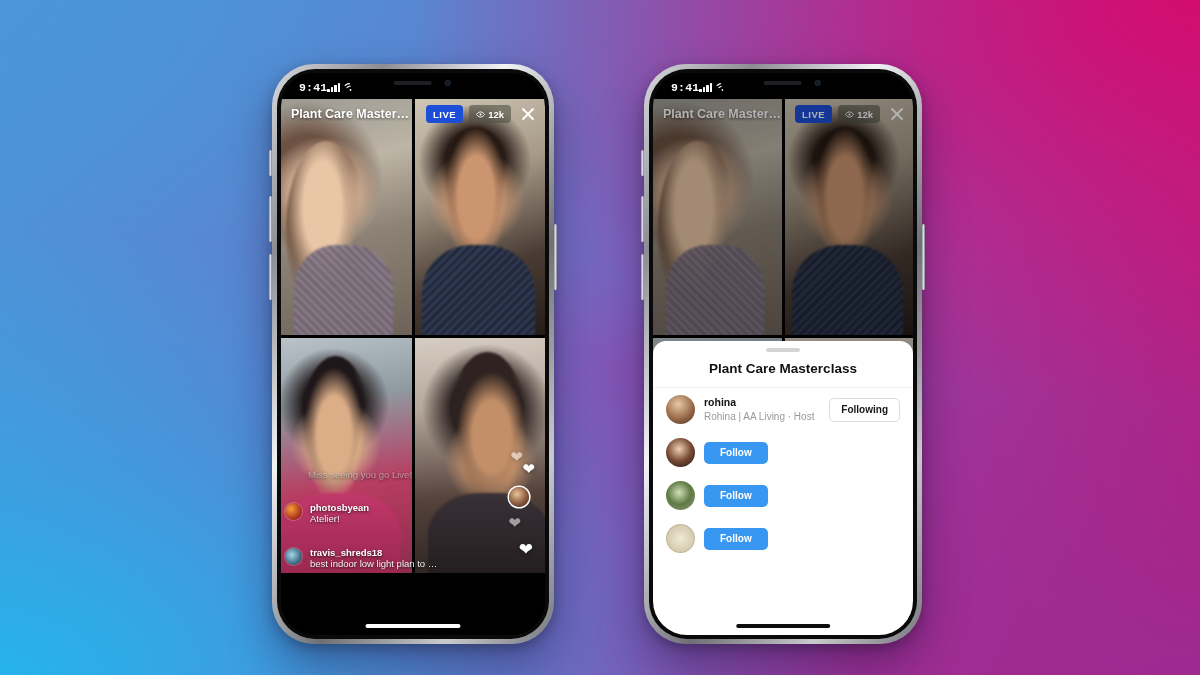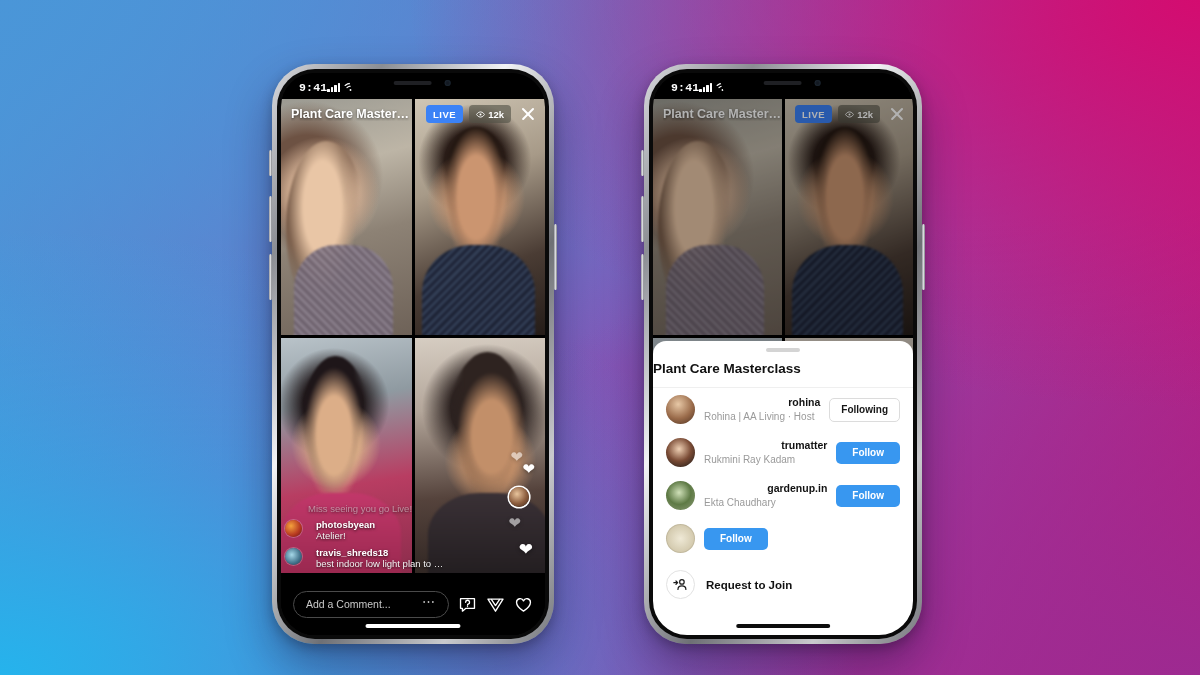--- a/index.html
+++ b/index.html
@@ -76,33 +76,33 @@
       linear-gradient(175deg,#d6cdc2 0%,#b3a69a 30%,#55433c 66%,#2c2320 100%); }
 
   .vfig { position:absolute; border-radius:50%; filter:blur(1px); }
 
   
   .topbar { position:absolute; top:26px; left:0; right:0; height:30px; z-index:20;
     display:flex; align-items:center; padding:0 8px 0 10px; gap:6px; }
   .title-live { color:#fff; font-size:12.5px; font-weight:700; white-space:nowrap;
     overflow:hidden; text-overflow:ellipsis; max-width:120px; text-shadow:0 1px 3px rgba(0,0,0,.6); }
   .spacer { flex:1; }
-  .live-badge { background:#3b82f6; color:#fff; font-size:9.5px; font-weight:800;
+  .live-badge { background:#1d4ed8; color:#fff; font-size:9.5px; font-weight:800;
     letter-spacing:.5px; padding:3.5px 7px; border-radius:4px; }
   .viewers { display:flex; align-items:center; gap:3px; background:rgba(80,80,70,.62);
     color:#fff; font-size:9.5px; font-weight:700; padding:3.5px 7px; border-radius:4px; }
   .eye { width:9px; height:9px; }
   .close-x { width:18px; height:18px; position:relative; margin-left:2px; }
   .close-x::before,.close-x::after { content:""; position:absolute; left:1px; top:8px;
     width:16px; height:1.8px; background:#fff; border-radius:1px; }
   .close-x::before { transform:rotate(45deg); } .close-x::after { transform:rotate(-45deg); }
 
   
   .comments { position:absolute; left:4px; bottom:66px; width:60%; z-index:22; }
-  .cmt { display:flex; gap:14px; align-items:flex-start; margin-top:5px; }
+  .cmt { display:flex; gap:8px; align-items:flex-start; margin-top:22px; }
   .cmt-av { width:17px; height:17px; border-radius:50%; flex:0 0 17px; margin-top:1px;
     box-shadow:0 0 0 1px rgba(255,255,255,.25); }
   .av-a { background:radial-gradient(circle at 35% 35%,#f4a13d,#b5371f 60%,#5a1a12); }
   .av-b { background:radial-gradient(circle at 40% 40%,#a6d8e8,#3f6f88 60%,#2b3a4a); }
   .cmt-txt { line-height:1.18; min-width:0; }
   .cmt-user { color:#fff; font-size:9.5px; font-weight:700; text-shadow:0 1px 3px rgba(0,0,0,.75); }
   .cmt-body { color:#f2f2f2; font-size:9.5px; text-shadow:0 1px 3px rgba(0,0,0,.75);
     white-space:nowrap; overflow:hidden; text-overflow:ellipsis; }
   .fade-cmt { color:rgba(235,235,235,.5); font-size:9.5px; margin-left:23px;
     text-shadow:0 1px 3px rgba(0,0,0,.6); }
@@ -123,31 +123,31 @@
   .cmt-ph { color:#c9c9c9; font-size:10.5px; }
   .dots { color:#e8e8e8; font-size:13px; letter-spacing:1px; line-height:0; padding-bottom:5px; }
   .ic { width:19px; height:19px; flex:0 0 19px; }
 
   
   .dim { position:absolute; inset:0; background:rgba(0,0,0,.30); z-index:28; }
   .sheet { position:absolute; left:0; right:0; bottom:0; top:268px; z-index:30;
     background:#fff; border-radius:13px 13px 0 0; overflow:hidden; }
   .grabber { width:34px; height:4px; border-radius:3px; background:#d4d4d4;
     margin:7px auto 0; }
-  .sheet-title { text-align:left; font-size:13.5px; font-weight:700; color:#111;
+  .sheet-title { text-align:center; font-size:13.5px; font-weight:700; color:#111;
     padding:9px 0 11px; border-bottom:1px solid #efefef; }
   .row { display:flex; align-items:center; gap:9px; padding:7px 13px; }
   .r-av { width:29px; height:29px; border-radius:50%; flex:0 0 29px; }
   .ra1 { background:radial-gradient(circle at 42% 32%,#e7c8a6,#9a6b4a 55%,#4a2f1f); }
   .ra2 { background:radial-gradient(circle at 45% 38%,#efd0b4,#7a4b35 50%,#141414); }
   .ra3 { background:radial-gradient(circle at 45% 40%,#cfe0b8,#5e7a45 50%,#8c9a77); }
   .ra4 { background:radial-gradient(circle at 50% 50%,#efe9d6,#d6cdb2 60%,#bdb08c);
     box-shadow:inset 0 0 0 1px rgba(0,0,0,.07); }
   .r-txt { flex:1; min-width:0; }
-  .r-user { font-size:10.5px; font-weight:700; color:#121212; line-height:1.3;text-align:right; }
+  .r-user { font-size:10.5px; font-weight:700; color:#121212; line-height:1.3; }
   .r-sub { font-size:10px; color:#9a9a9a; line-height:1.3; white-space:nowrap;
     overflow:hidden; text-overflow:ellipsis; }
   .btn-follow { background:#3897f0; color:#fff; font-size:10px; font-weight:700;
     border:none; border-radius:5px; padding:5.5px 16px; }
   .btn-following { background:#fff; color:#161616; font-size:10px; font-weight:700;
     border:1px solid #dcdcdc; border-radius:5px; padding:5.5px 11px; }
   .req-row { display:flex; align-items:center; gap:11px; padding:10px 13px; }
   .req-ic { width:29px; height:29px; border-radius:50%; border:1px solid #e2e2e2;
     display:flex; align-items:center; justify-content:center; flex:0 0 29px; }
   .req-lbl { font-size:11.5px; font-weight:700; color:#121212; }
@@ -217,38 +217,20 @@
           </div>
           <div class="cmt">
             <div class="cmt-av av-b"></div>
             <div class="cmt-txt">
               <div class="cmt-user">travis_shreds18</div>
               <div class="cmt-body">best indoor low light plan to maintain?</div>
             </div>
           </div>
         </div>
 
-        <div class="bottombar">
-          <div class="cmt-pill">
-            <span class="cmt-ph">Add a Comment...</span>
-            <span class="dots">⋯</span>
-          </div>
-          <svg class="ic" viewBox="0 0 24 24" fill="none" stroke="#fff" stroke-width="1.7">
-            <path d="M3.2 4.6h17.6v12.2H10l-4.4 3.6v-3.6H3.2z" stroke-linejoin="round"></path>
-            <path d="M9.6 9.1a2.5 2.5 0 113.3 2.4c-.6.2-.9.7-.9 1.3" stroke-linecap="round"></path>
-            <circle cx="12" cy="14.6" r=".85" fill="#fff" stroke="none"></circle>
-          </svg>
-          <svg class="ic" viewBox="0 0 24 24" fill="none" stroke="#fff" stroke-width="1.7">
-            <path d="M2.5 5.2h19L12 20.5 2.5 5.2z" stroke-linejoin="round"></path>
-            <path d="M6.6 5.2L12 13.3l5.4-8.1" stroke-linejoin="round"></path>
-          </svg>
-          <svg class="ic" viewBox="0 0 24 24" fill="none" stroke="#fff" stroke-width="1.7">
-            <path d="M12 20.4S3.2 15 3.2 9.2a4.6 4.6 0 018.8-1.8A4.6 4.6 0 0120.8 9.2c0 5.8-8.8 11.2-8.8 11.2z" stroke-linejoin="round"></path>
-          </svg>
-        </div>
       </div>
 
       <div class="statusbar">
         <div class="st-time">9:41</div>
         <div class="st-right">
           <div class="bars">
               <i></i>
               <i></i>
               <i></i>
               <i></i>
@@ -319,51 +301,33 @@
           <div class="r-av ra1"></div>
           <div class="r-txt">
             <div class="r-user">rohina</div>
             <div class="r-sub">Rohina | AA Living · Host</div>
           </div>
           <button class="btn-following">Following</button>
         </div>
 
         <div class="row">
           <div class="r-av ra2"></div>
-          <div class="r-txt">
-            <div class="r-user">trumatter</div>
-            <div class="r-sub">Rukmini Ray Kadam</div>
-          </div>
           <button class="btn-follow">Follow</button>
         </div>
 
         <div class="row">
           <div class="r-av ra3"></div>
-          <div class="r-txt">
-            <div class="r-user">gardenup.in</div>
-            <div class="r-sub">Ekta Chaudhary</div>
-          </div>
           <button class="btn-follow">Follow</button>
         </div>
 
         <div class="row">
           <div class="r-av ra4"></div>
           <button class="btn-follow">Follow</button>
         </div>
 
-        <div class="req-row">
-          <div class="req-ic">
-            <svg width="17" height="17" viewBox="0 0 24 24" fill="none" stroke="#1a1a1a" stroke-width="1.7" stroke-linecap="round" stroke-linejoin="round">
-              <circle cx="14" cy="8.4" r="3.2"></circle>
-              <path d="M8.4 19c0-3.1 2.5-5 5.6-5s5.6 1.9 5.6 5"></path>
-              <path d="M2.6 9.4h5M5.6 7l2.4 2.4L5.6 11.8"></path>
-            </svg>
-          </div>
-          <div class="req-lbl">Request to Join</div>
-        </div>
       </div>
 
       <div class="statusbar">
         <div class="st-time">9:41</div>
         <div class="st-right">
           <div class="bars">
               <i></i>
               <i></i>
               <i></i>
               <i></i>

